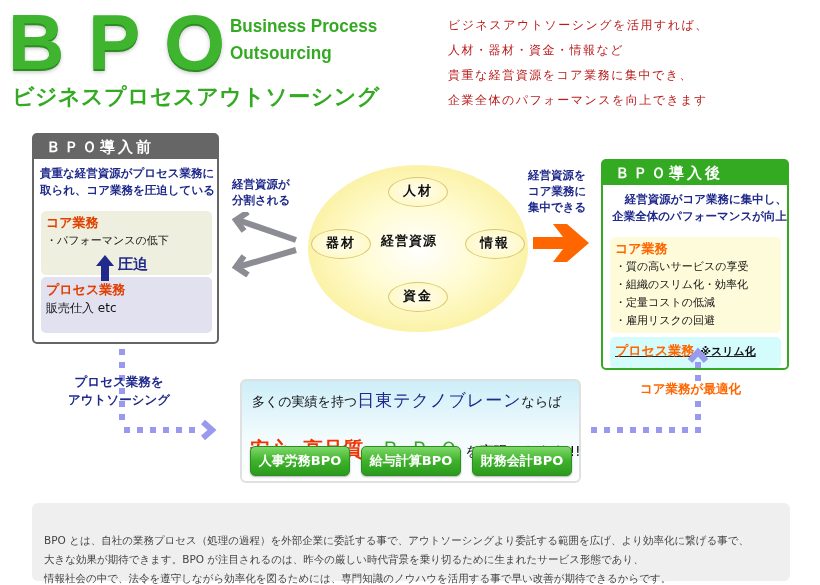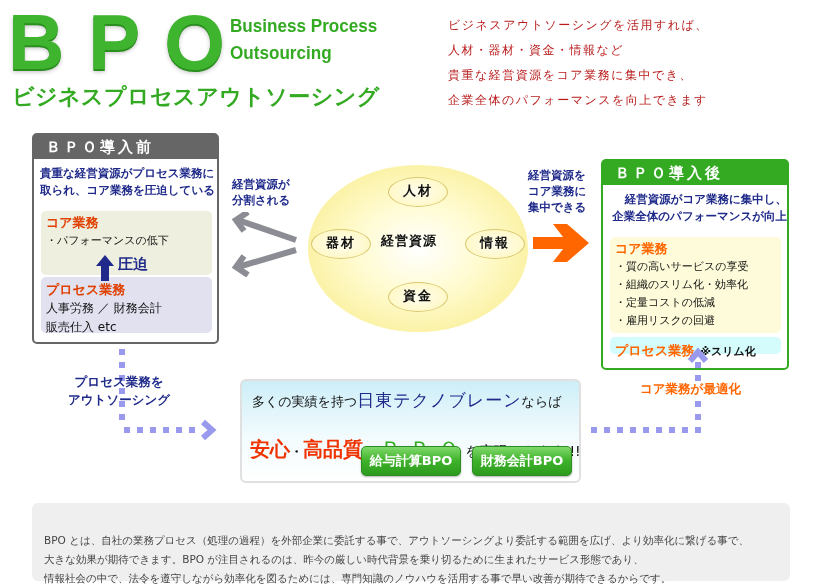--- a/index.html
+++ b/index.html
@@ -20,21 +20,21 @@
   .panel.before { left:32px; top:133px; width:187px; height:211px; border-color:#666; }
   .panel.before .panel-head { background:#666; }
   .panel.after { left:601px; top:133px; width:188px; height:211px; border-color:#33aa22;margin-top:26px; }
   .panel.after .panel-head { background:#33aa22; }
   .panel-desc { font-size:11.5px; font-weight:bold; color:#1f2a8a; line-height:17px; padding:6px 4px 0 6px; white-space:nowrap; }
   .panel.after .panel-desc { text-align:right; padding-left:0; padding-right:0; }
   .core-box { position:absolute; left:7px; width:171px; border-radius:5px; }
   .before .core-box.core { top:76px; height:64px; background:#efefdf; }
   .before .core-box.proc { top:142px; height:56px; background:#e1e1f0; }
   .after .core-box.core { top:76px; height:96px; background:#fdfbd9; }
-  .after .core-box.proc { top:176px; height:17px; background:#d4fcfd; }
+  .after .core-box.proc { top:176px; height:31px; background:#d4fcfd;text-decoration:underline; }
   .box-title { font-size:13px; font-weight:bold; color:#e04000; padding:3px 0 0 5px; }
   .after .box-title { color:#ff6600; }
   .box-line { font-size:11px; color:#111; padding-left:5px; line-height:18px; white-space:nowrap; }
   .after .box-line { line-height:18px; }
   .proc-line { font-size:12px; color:#111; padding-left:5px; line-height:19px; white-space:nowrap; }
   .push-arrow { left:62px; top:120px; width:18px; height:26px; }
   .push-label { left:84px; top:120px; font-size:15px; font-weight:bold; color:#1f2a8a; }
   .after .proc-row { padding:3px 0 0 5px; white-space:nowrap; }
   .proc-row .t1 { font-size:13px; font-weight:bold; color:#ff6600; }
   .proc-row .t2 { font-size:11px; font-weight:bold; color:#111; margin-left:6px; }
@@ -87,21 +87,20 @@
   <div class="panel-desc">
     <div>貴重な経営資源がプロセス業務に</div>
     <div>取られ、コア業務を圧迫している</div>
   </div>
   <div class="core-box core">
     <div class="box-title">コア業務</div>
     <div class="box-line">・パフォーマンスの低下</div>
   </div>
   <div class="core-box proc">
     <div class="box-title" style="padding-top:4px">プロセス業務</div>
-    <div class="proc-line">人事労務 ／ 財務会計</div>
     <div class="proc-line">販売仕入 etc</div>
   </div>
   <svg class="abs push-arrow" viewBox="0 0 18 26">
     <polygon points="9,0 18,11 13,11 13,26 5,26 5,11 0,11" fill="#1f2a8a"></polygon>
   </svg>
   <div class="abs push-label">圧迫</div>
 </div>
 
 <div class="abs split-label">
   <div>経営資源が</div>
@@ -195,20 +194,21 @@
 </div>
 <div class="abs opt-label">コア業務が最適化</div>
 
 <div class="abs promo">
   <div class="promo-l1">
     <span>多くの実績を持つ</span><span class="brand">日東テクノブレーン</span><span>ならば</span>
   </div>
   <div class="promo-l2">
     <span class="red">安心</span><span class="strong">・</span><span class="red">高品質</span><span>の</span><span class="green">ＢＰＯ</span><span style="font-size:14px">を実現できます !!</span>
   </div>
+  <div class="svc-btn" style="left:8px">人事労務BPO</div>
   <div class="svc-btn" style="left:119px">給与計算BPO</div>
   <div class="svc-btn" style="left:230px">財務会計BPO</div>
 </div>
 
 <div class="abs footer">
   <div class="inner">
     <p>BPO とは、自社の業務プロセス（処理の過程）を外部企業に委託する事で、アウトソーシングより委託する範囲を広げ、より効率化に繋げる事で、</p>
     <p>大きな効果が期待できます。BPO が注目されるのは、昨今の厳しい時代背景を乗り切るために生まれたサービス形態であり、</p>
     <p>情報社会の中で、法令を遵守しながら効率化を図るためには、専門知識のノウハウを活用する事で早い改善が期待できるからです。</p>
   </div>

